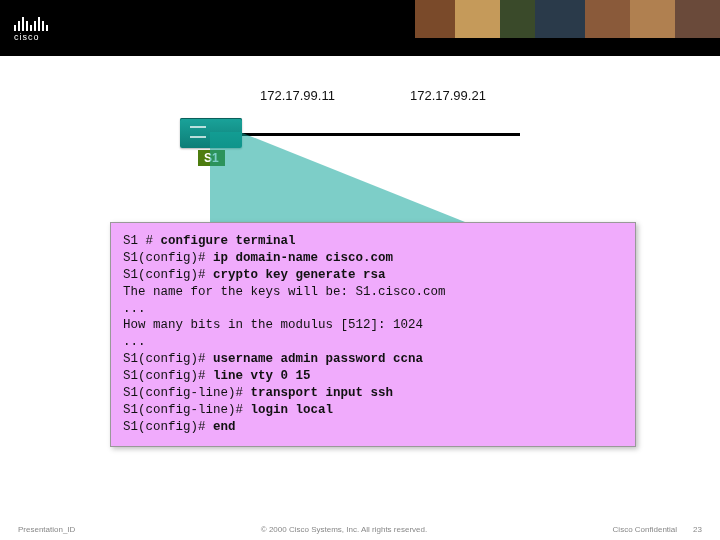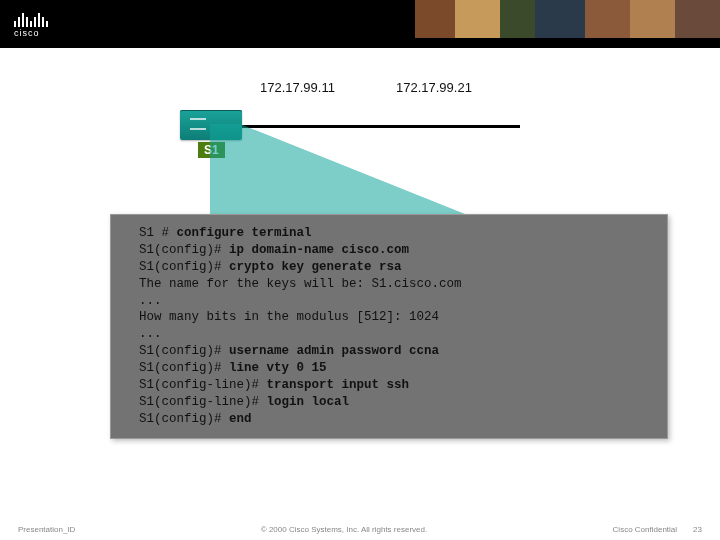--- a/index.html
+++ b/index.html
@@ -7,21 +7,21 @@
     padding: 0;
     width: 720px;
     height: 540px;
     font-family: Arial, Helvetica, sans-serif;
     background: #fff;
     position: relative;
     overflow: hidden;
   }
   .topbar {
     width: 100%;
-    height: 48px;
+    height: 56px;
     background: #000;
     display: flex;
     align-items: center;
     justify-content: space-between;
     position: relative;
   }
   .cisco-logo {
     display: flex;
     flex-direction: column;
     padding-left: 14px;
@@ -156,27 +156,27 @@
   .highlight-beam {
     position: absolute;
     left: 210px;
     top: 60px;
   }
   .terminal-box {
     position: absolute;
     left: 110px;
     top: 150px;
     width: 500px;
-    background: #737373;
+    background: #f0abfc;
     border: 1px solid #999;
     box-shadow: 2px 2px 5px rgba(0,0,0,0.25);
     font-family: "Courier New", monospace;
     font-size: 12.5px;
     line-height: 1.35;
-    padding: 10px 28px;
+    padding: 10px 12px;
     color: #111;
     white-space: pre;
   }
   .terminal-box b { font-weight: bold; }
   .footer {
     position: absolute;
     bottom: 6px;
     left: 0;
     width: 100%;
     font-size: 8px;
@@ -220,21 +220,21 @@
   </div>
 </div>
 
 <div class="title-block">
 </div>
 
 <div class="diagram-area">
 
   <div class="net-row">
     <div class="ip-label" style="left:80px;top:0">172.17.99.11</div>
-    <div class="ip-label" style="left:216px;top:0">172.17.99.21</div>
+    <div class="ip-label" style="left:230px;top:0">172.17.99.21</div>
 
     <div class="wire" style="left:60px;width:280px"></div>
 
     <div class="switch-dev" style="left:0"></div>
     <div class="dev-label" style="left:18px;top:62px">S1</div>
 
   </div>
 
   <svg class="highlight-beam" width="320" height="110">
     <polygon points="0,0 30,0 280,100 -200,100" fill="#13a59b" opacity="0.55"></polygon>

